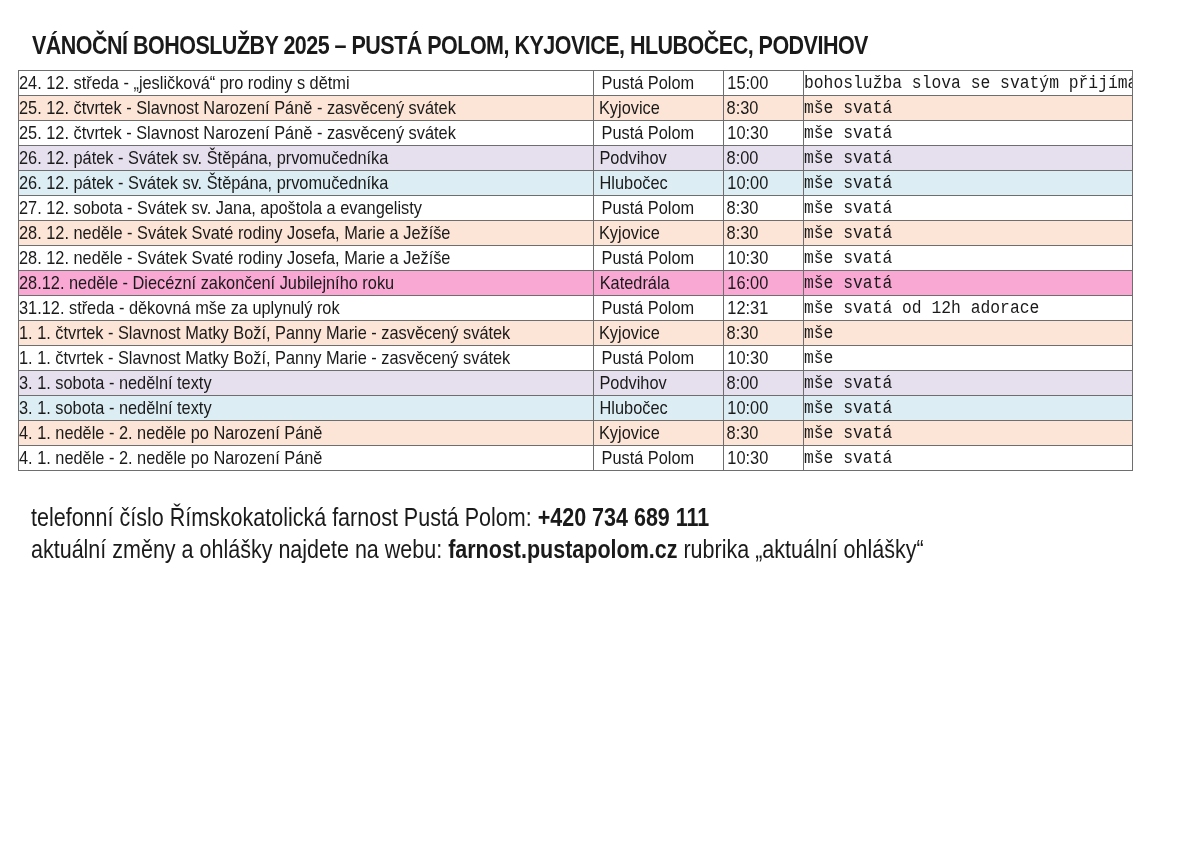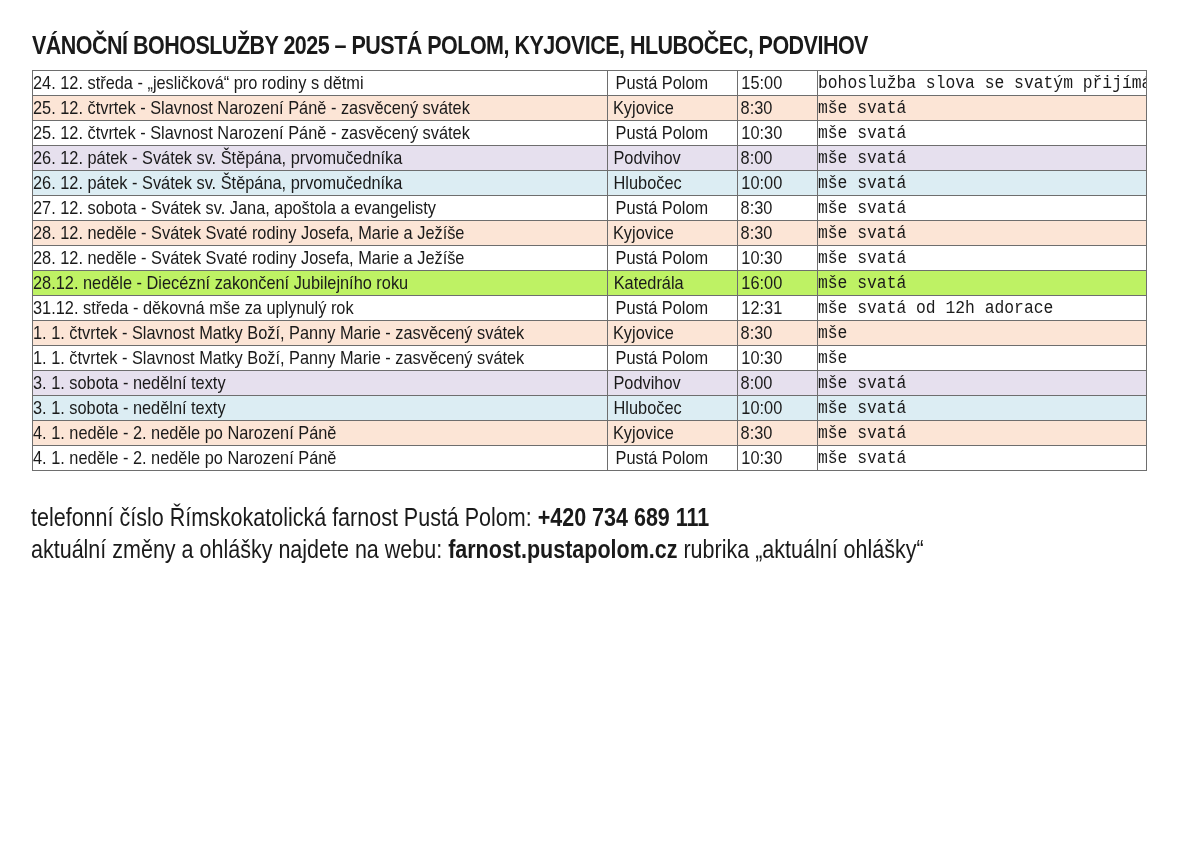--- a/index.html
+++ b/index.html
@@ -1,33 +1,33 @@
 <!DOCTYPE html>
 <html><head>
   <meta charset="utf-8">
   <style>
     html, body { margin: 0; padding: 0; background: #ffffff; }
     body { width: 1200px; height: 848px; position: relative; overflow: hidden;
            font-family: "Liberation Sans", "DejaVu Sans", sans-serif; color: #1a1a1a; }
     .title { position: absolute; left: 32px; top: 31px; font-size: 25px; font-weight: bold;
              letter-spacing: -0.6px; transform: scaleX(0.86); transform-origin: left top; white-space: nowrap; }
-    table.sched { position: absolute; left: 32px; top: 70px; width: 1114px; border-collapse: collapse;
+    table.sched { position: absolute; left: 18px; top: 70px; width: 1114px; border-collapse: collapse;
                   table-layout: fixed; }
     table.sched td { border: 1px solid #6e6e6e; height: 24px; padding: 0; font-size: 19px;
                      line-height: 24px; white-space: nowrap; overflow: hidden; }
     .cell-inner { display: inline-block; transform: scaleX(0.86); transform-origin: left center; }
     td.c-event { padding-left: 5px; }
     td.c-place, td.c-time { text-align: left; }
     td.c-place .cell-inner, td.c-time .cell-inner { transform-origin: center center; }
     td.c-type { padding-left: 7px; font-family: Liberation Mono, monospace; }
     tr.bg-orange td { background: #fce5d6; }
     tr.bg-white td { background: #ffffff; }
     tr.bg-purple td { background: #e6e0ee; }
     tr.bg-blue td { background: #dcedf3; }
-    tr.bg-yellow td { background: #bef264; }
+    tr.bg-yellow td { background: #f9a8d4; }
     .footer { position: absolute; left: 31px; font-size: 25px; white-space: nowrap;
               transform: scaleX(0.86); transform-origin: left top; }
     .footer.l1 { top: 503px; }
     .footer.l2 { top: 535px; }
     .footer b { font-weight: bold; }
   </style>
 </head>
 <body>
 
 <div class="title">VÁNOČNÍ BOHOSLUŽBY 2025 – PUSTÁ POLOM, KYJOVICE, HLUBOČEC, PODVIHOV</div>

